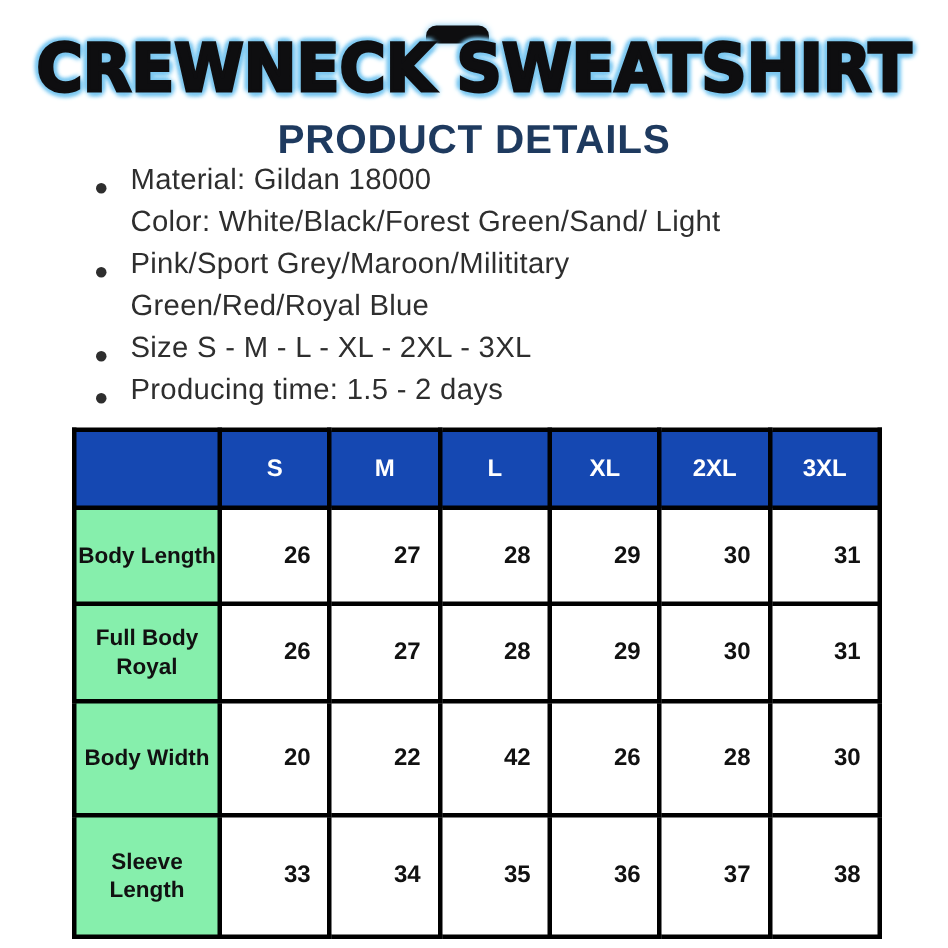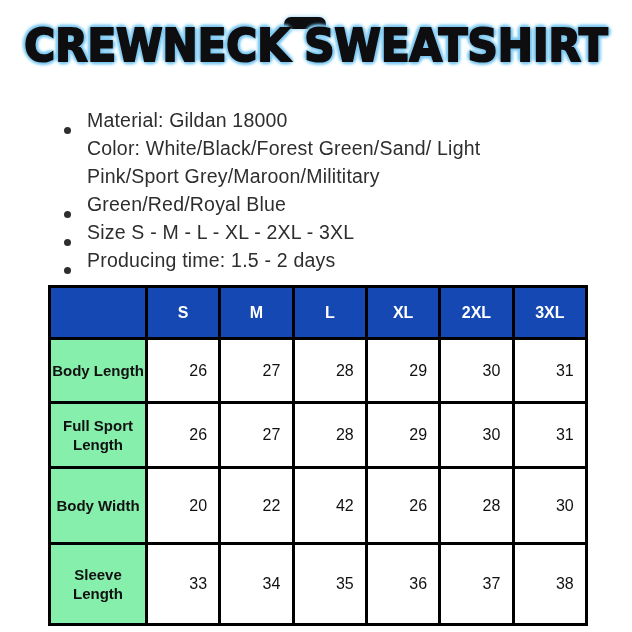--- a/index.html
+++ b/index.html
@@ -61,21 +61,21 @@
     letter-spacing:0.5px;
     color:var(--heading-navy,#1e3a5f);
   }
 
   .bullets{
     position:absolute;top:106px;left:64px;width:530px;
     list-style:none;
   }
   .bullet-item{
     display:flex;
-    align-items:flex-end;
+    align-items:center;
     color:var(--body-text,#2e2e2e);
     font-size:19.5px;
     line-height:28px;
   }
   .bullet-dot{
     flex:0 0 auto;
     width:7px;height:7px;border-radius:50%;
     background:var(--body-text,#2e2e2e);
     margin:11px 16px 0 0;
   }
@@ -113,34 +113,35 @@
     background:#86efac;
     font-size:15px;
     font-weight:bold;
     color:#111;
     line-height:19px;
     padding:0 1px;
   }
   .size-table tbody td{
     background:#fff;
     font-size:16px;
-    font-weight:normal;
+    font-weight:bold;
     color:#111;
     padding-left:30px;
   }
 </style>
 </head>
 <body>
 
 <div class="page">
 
   <div class="crop-artifact"></div>
 
   <h1 class="title">CREWNECK SWEATSHIRT</h1>
 
+  <h2 class="section-heading">PRODUCT DETAILS</h2>
 
   <ul class="bullets">
     <li class="bullet-item">
       <span class="bullet-dot"></span>
       <span class="bullet-text">Material: Gildan 18000</span>
     </li>
     <li class="bullet-item">
       <span class="bullet-dot"></span>
       <span class="bullet-text">Color: White/Black/Forest Green/Sand/ Light
 Pink/Sport Grey/Maroon/Milititary
@@ -181,21 +182,21 @@
         <tr>
           <th>Body Length</th>
           <td>26</td>
           <td>27</td>
           <td>28</td>
           <td>29</td>
           <td>30</td>
           <td>31</td>
         </tr>
         <tr>
-          <th>Full Sport Length</th>
+          <th>Full Body Royal</th>
           <td>26</td>
           <td>27</td>
           <td>28</td>
           <td>29</td>
           <td>30</td>
           <td>31</td>
         </tr>
         <tr>
           <th>Body Width</th>
           <td>20</td>

